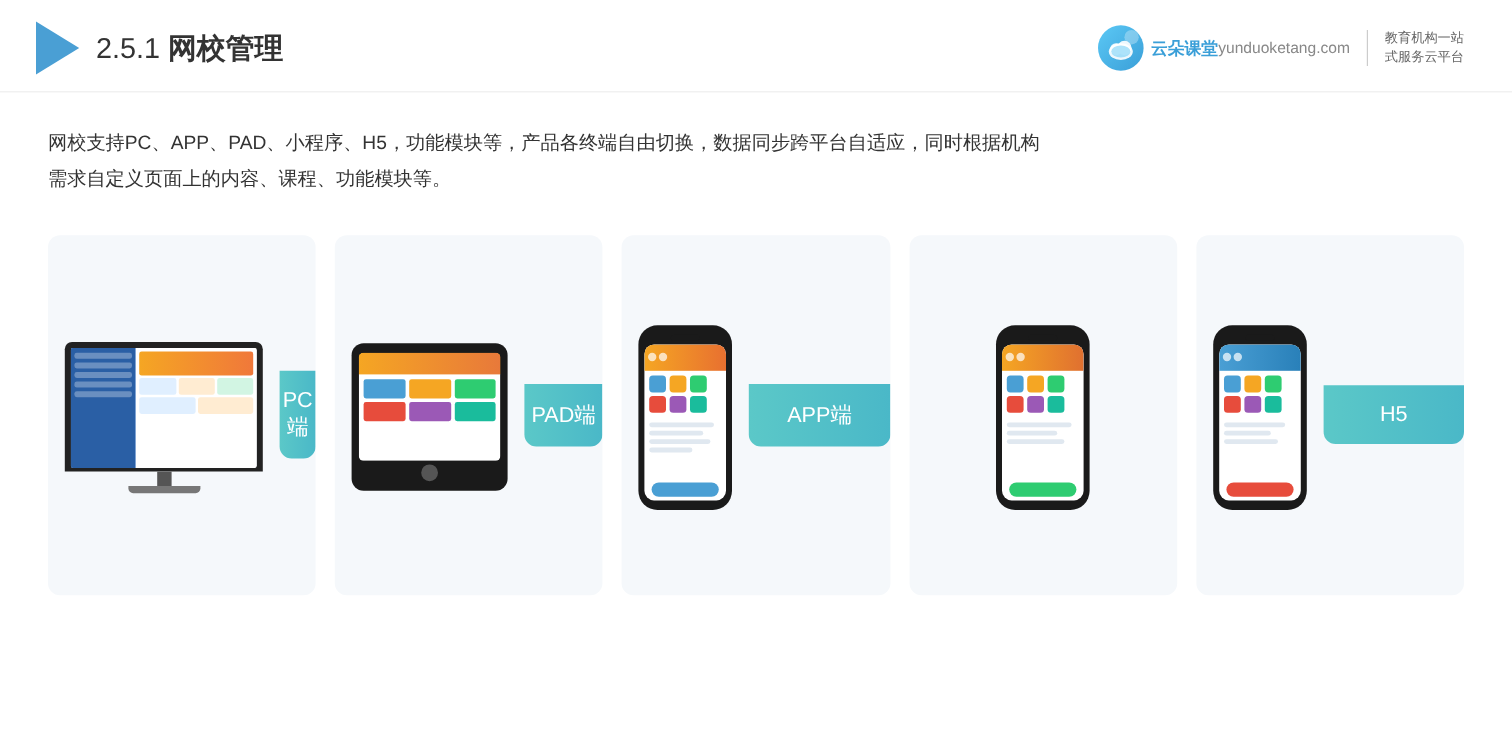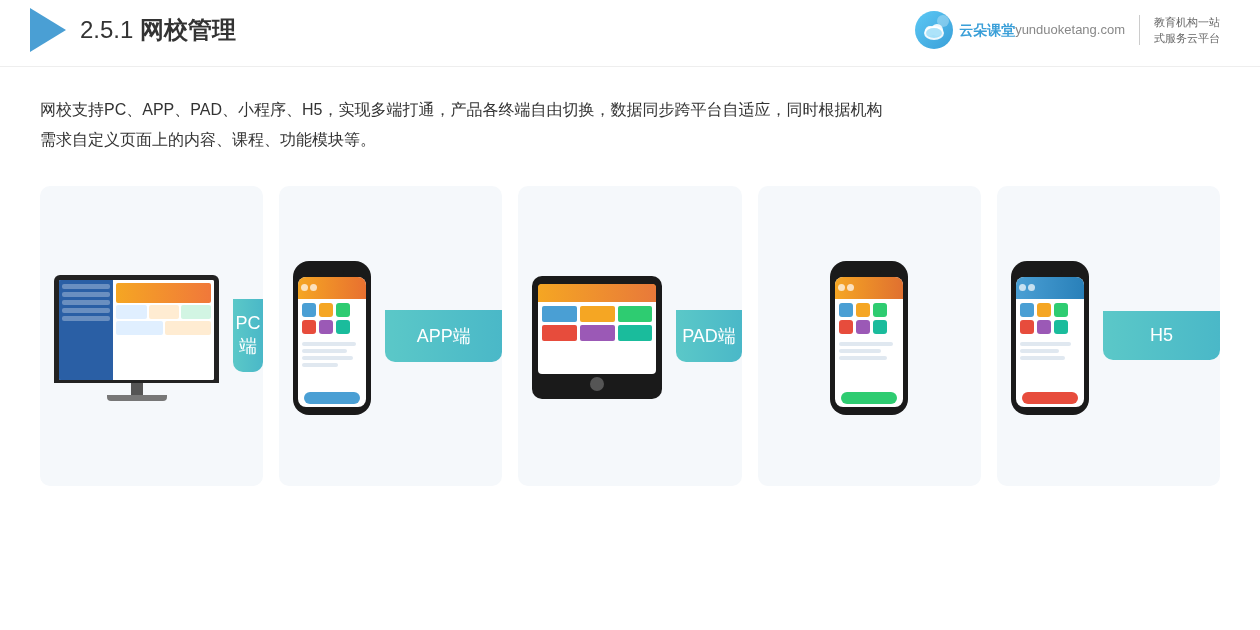--- a/index.html
+++ b/index.html
@@ -9,21 +9,21 @@
       width: 1260px;
       min-height: 630px;
       overflow: hidden;
     }
 
     
     .header {
       display: flex;
       align-items: center;
       justify-content: space-between;
-      padding: 8px 40px 14px 30px;
+      padding: 18px 40px 14px 30px;
       border-bottom: 1px solid #eee;
     }
     .header-left {
       display: flex;
       align-items: center;
       gap: 14px;
     }
     .logo-triangle {
       width: 0;
       height: 0;
@@ -396,21 +396,21 @@
     </div>
     <div class="brand-divider"></div>
     <div class="brand-slogan">
       <div>教育机构一站</div>
       <div>式服务云平台</div>
     </div>
   </div>
 </div>
 
 <div class="description">
-  <div>网校支持PC、APP、PAD、小程序、H5，实现多端打通，产品各终端自由切换，数据同步跨平台自适应，同时根据机构</div>
+  <div>网校支持PC、APP、PAD、小程序、H5，功能模块等，产品各终端自由切换，数据同步跨平台自适应，同时根据机构</div>
   <div>需求自定义页面上的内容、课程、功能模块等。</div>
 </div>
 
 <div class="cards-area">
 
   <div class="card">
     <div class="card-device">
       <div class="pc-mockup">
         <div class="pc-screen-outer">
           <div class="pc-screen">
@@ -439,52 +439,20 @@
         </div>
         <div class="pc-stand"></div>
         <div class="pc-base"></div>
       </div>
     </div>
     <div class="card-label">PC端</div>
   </div>
 
   <div class="card">
     <div class="card-device">
-      <div class="phone-mini-outer">
-        <div class="phone-mini-notch"></div>
-        <div class="phone-mini-screen">
-          <div class="phone-mini-content">
-            <div class="phone-mini-topbar">
-              <div class="phone-mini-dot"></div>
-              <div class="phone-mini-dot"></div>
-            </div>
-            <div class="phone-mini-icons">
-              <div class="phone-mini-icon"></div>
-              <div class="phone-mini-icon"></div>
-              <div class="phone-mini-icon"></div>
-              <div class="phone-mini-icon"></div>
-              <div class="phone-mini-icon"></div>
-              <div class="phone-mini-icon"></div>
-            </div>
-            <div class="phone-mini-bars">
-              <div class="phone-mini-bar" style="width:90%"></div>
-              <div class="phone-mini-bar" style="width:75%"></div>
-              <div class="phone-mini-bar" style="width:85%"></div>
-              <div class="phone-mini-bar" style="width:60%"></div>
-            </div>
-            <div class="phone-mini-btn"></div>
-          </div>
-        </div>
-      </div>
-    </div>
-    <div class="card-label">APP端</div>
-  </div>
-
-  <div class="card">
-    <div class="card-device">
       <div class="pad-mockup">
         <div class="pad-outer">
           <div class="pad-screen">
             <div class="pad-screen-content">
               <div class="pad-header"></div>
               <div class="pad-grid">
                 <div class="pad-cell"></div>
                 <div class="pad-cell"></div>
                 <div class="pad-cell"></div>
                 <div class="pad-cell"></div>
@@ -499,20 +467,52 @@
     </div>
     <div class="card-label">PAD端</div>
   </div>
 
   <div class="card">
     <div class="card-device">
       <div class="phone-mini-outer">
         <div class="phone-mini-notch"></div>
         <div class="phone-mini-screen">
           <div class="phone-mini-content">
+            <div class="phone-mini-topbar">
+              <div class="phone-mini-dot"></div>
+              <div class="phone-mini-dot"></div>
+            </div>
+            <div class="phone-mini-icons">
+              <div class="phone-mini-icon"></div>
+              <div class="phone-mini-icon"></div>
+              <div class="phone-mini-icon"></div>
+              <div class="phone-mini-icon"></div>
+              <div class="phone-mini-icon"></div>
+              <div class="phone-mini-icon"></div>
+            </div>
+            <div class="phone-mini-bars">
+              <div class="phone-mini-bar" style="width:90%"></div>
+              <div class="phone-mini-bar" style="width:75%"></div>
+              <div class="phone-mini-bar" style="width:85%"></div>
+              <div class="phone-mini-bar" style="width:60%"></div>
+            </div>
+            <div class="phone-mini-btn"></div>
+          </div>
+        </div>
+      </div>
+    </div>
+    <div class="card-label">APP端</div>
+  </div>
+
+  <div class="card">
+    <div class="card-device">
+      <div class="phone-mini-outer">
+        <div class="phone-mini-notch"></div>
+        <div class="phone-mini-screen">
+          <div class="phone-mini-content">
             <div class="phone-mini-topbar" style="background: linear-gradient(90deg, #f5a623, #e07030);">
               <div class="phone-mini-dot"></div>
               <div class="phone-mini-dot"></div>
             </div>
             <div class="phone-mini-icons">
               <div class="phone-mini-icon"></div>
               <div class="phone-mini-icon"></div>
               <div class="phone-mini-icon"></div>
               <div class="phone-mini-icon"></div>
               <div class="phone-mini-icon"></div>

